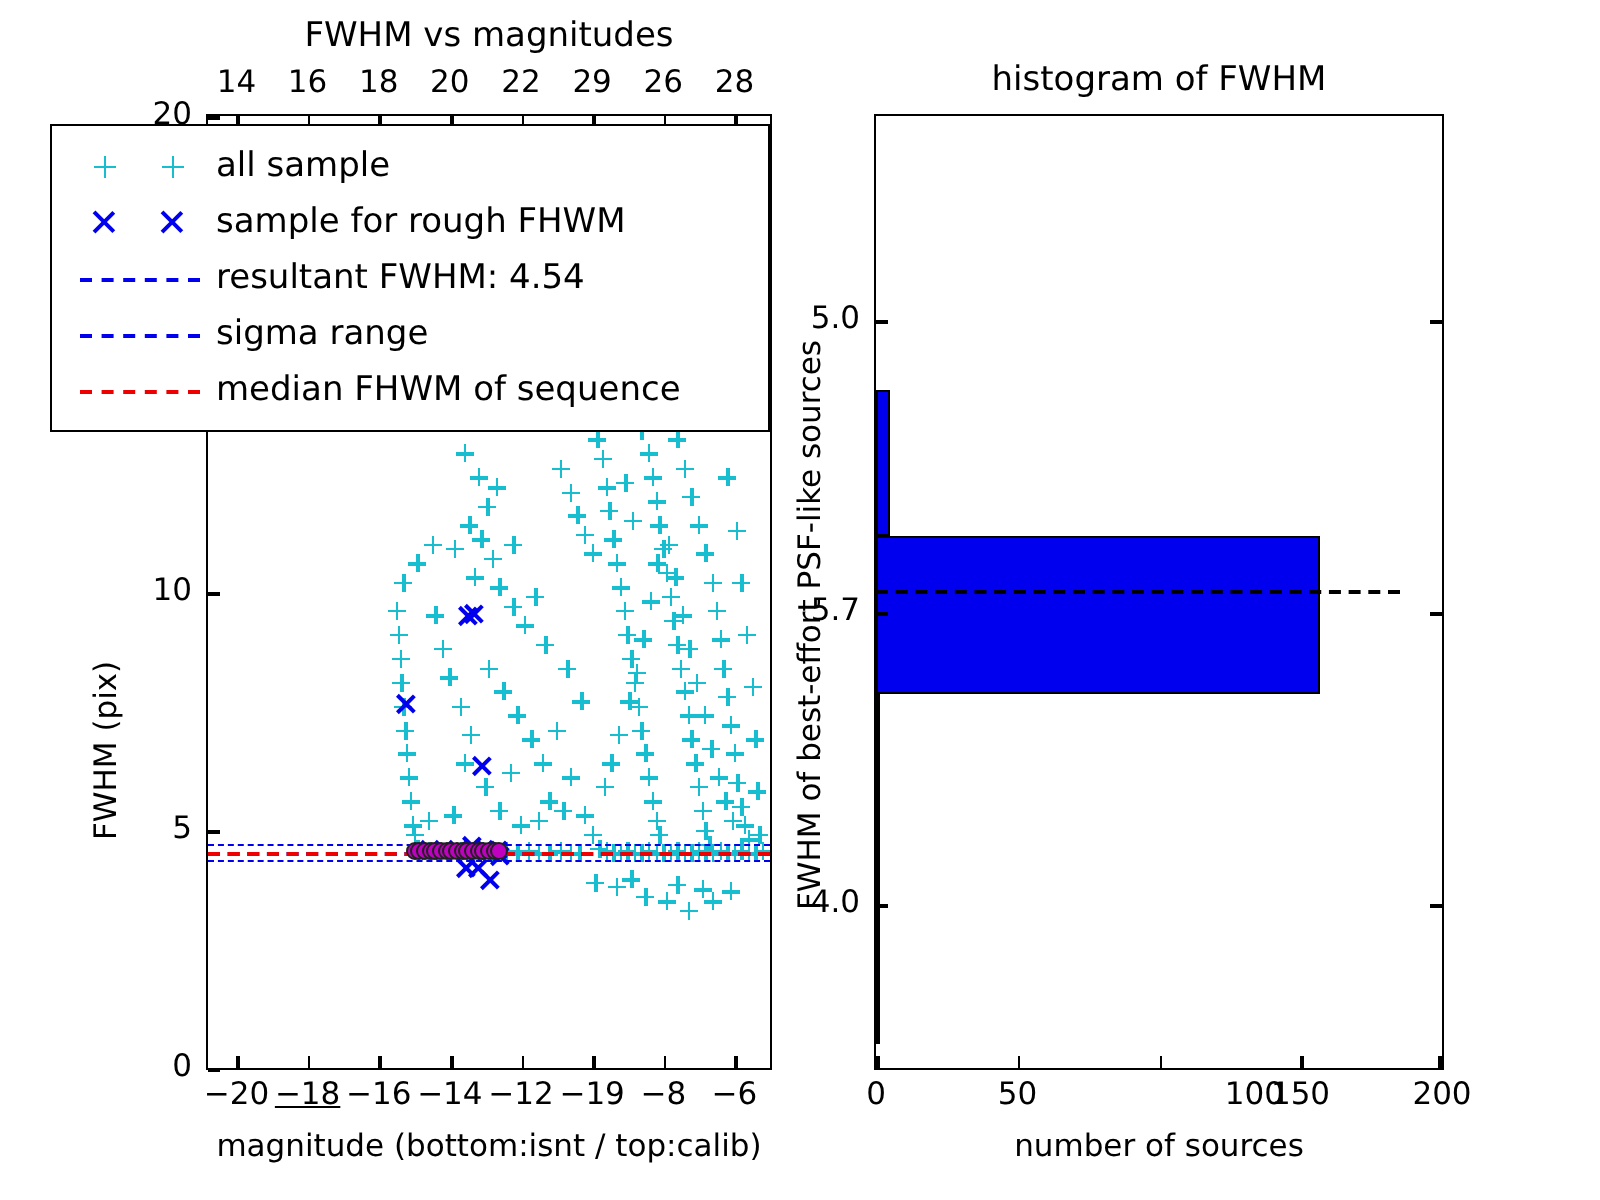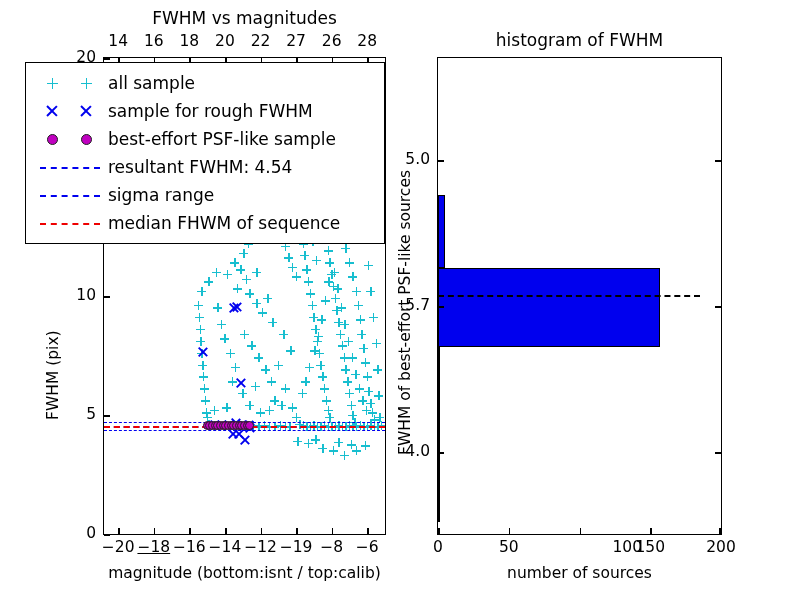--- a/index.html
+++ b/index.html
@@ -446,21 +446,21 @@
         <div class="ticklabel" style="top: 34px; left: 78.2278px; width: 80px; text-align: center;">14</div>
         <div class="tick" style="left: 153.797px; top: 58px; width: 1.6px; height: 6px;"></div>
         <div class="ticklabel" style="top: 34px; left: 113.797px; width: 80px; text-align: center;">16</div>
         <div class="tick" style="left: 189.367px; top: 58px; width: 1.6px; height: 6px;"></div>
         <div class="ticklabel" style="top: 34px; left: 149.367px; width: 80px; text-align: center;">18</div>
         <div class="tick" style="left: 224.937px; top: 58px; width: 1.6px; height: 6px;"></div>
         <div class="ticklabel" style="top: 34px; left: 184.937px; width: 80px; text-align: center;">20</div>
         <div class="tick" style="left: 260.506px; top: 58px; width: 1.6px; height: 6px;"></div>
         <div class="ticklabel" style="top: 34px; left: 220.506px; width: 80px; text-align: center;">22</div>
         <div class="tick" style="left: 296.076px; top: 58px; width: 1.6px; height: 6px;"></div>
-        <div class="ticklabel" style="top: 34px; left: 256.076px; width: 80px; text-align: center;">27</div>
+        <div class="ticklabel" style="top: 34px; left: 256.076px; width: 80px; text-align: center;">29</div>
         <div class="tick" style="left: 331.646px; top: 58px; width: 1.6px; height: 6px;"></div>
         <div class="ticklabel" style="top: 34px; left: 291.646px; width: 80px; text-align: center;">26</div>
         <div class="tick" style="left: 367.215px; top: 58px; width: 1.6px; height: 6px;"></div>
         <div class="ticklabel" style="top: 34px; left: 327.215px; width: 80px; text-align: center;">28</div>
         <div class="tick" style="left: 104px; top: 534px; width: 6px; height: 1.6px;"></div>
         <div class="ticklabel" style="top: 526px; left: 16px; width: 80px; text-align: right;">0</div>
         <div class="tick" style="left: 104px; top: 415px; width: 6px; height: 1.6px;"></div>
         <div class="ticklabel" style="top: 407px; left: 16px; width: 80px; text-align: right;">5</div>
         <div class="tick" style="left: 104px; top: 296px; width: 6px; height: 1.6px;"></div>
         <div class="ticklabel" style="top: 288px; left: 16px; width: 80px; text-align: right;">10</div>
@@ -518,28 +518,21 @@
           <div class="lm-plus" style="left: 18px;"></div>
           <div class="lm-plus" style="left: 52px;"></div>
         </div>
         <div class="legtext">all sample</div>
       </div>
       <div class="legrow">
         <div class="legmark">
           <div class="lm-cross" style="left: 18px;"></div>
           <div class="lm-cross" style="left: 52px;"></div>
         </div>
-        <div class="legtext">sample for rough FWHM</div>
-      </div>
-      <div class="legrow">
-        <div class="legmark">
-          <div class="lm-dot" style="left: 18px;"></div>
-          <div class="lm-dot" style="left: 52px;"></div>
-        </div>
-        <div class="legtext">best-effort PSF-like sample</div>
+        <div class="legtext">sample for rough FHWM</div>
       </div>
       <div class="legrow">
         <div class="legmark">
           <div class="lm-line" style="border-top: 2.2px dashed rgb(0, 0, 238);"></div>
         </div>
         <div class="legtext">resultant FWHM: 4.54</div>
       </div>
       <div class="legrow">
         <div class="legmark">
           <div class="lm-line" style="border-top: 2px dashed rgb(0, 0, 238);"></div>

